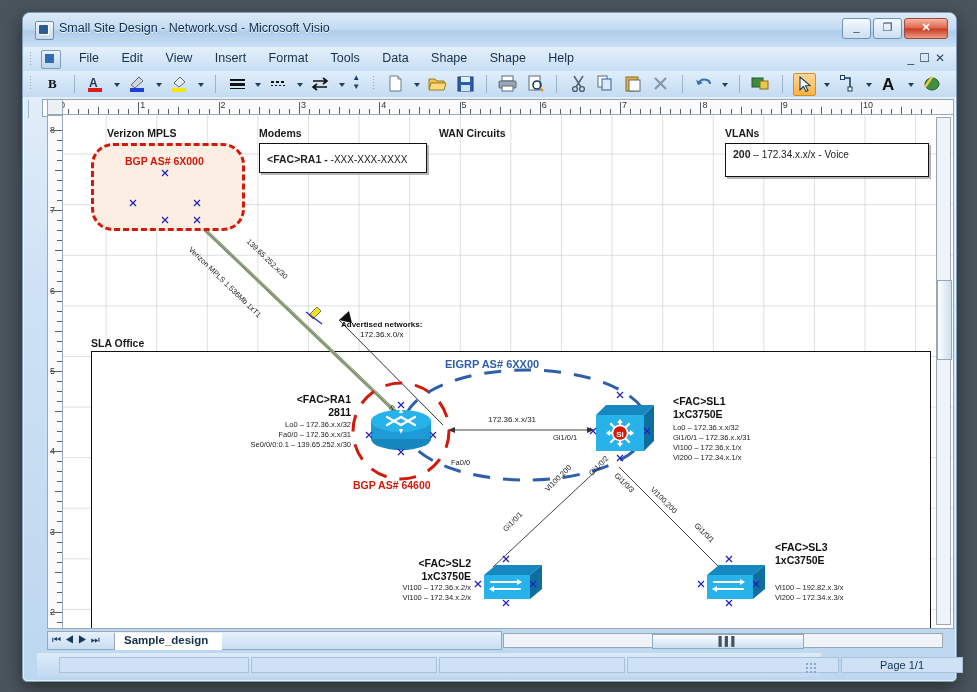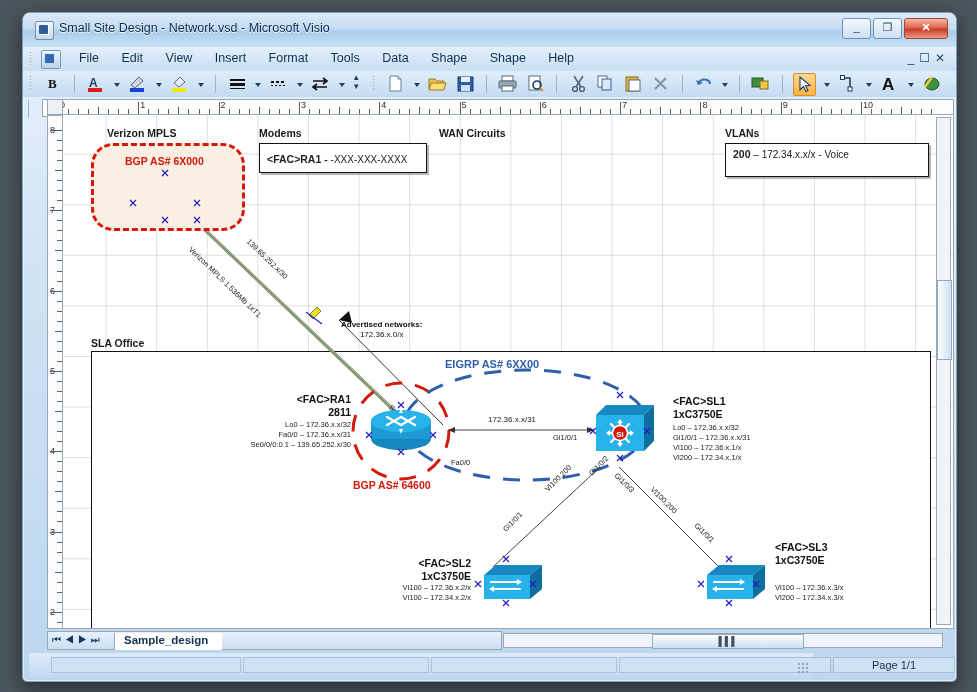--- a/index.html
+++ b/index.html
@@ -102,21 +102,21 @@
   .ilbl{position:absolute;font-size:7.5px;color:#222;white-space:nowrap;}
   .adv{position:absolute;font-size:8px;color:#111;text-align:center;white-space:nowrap;line-height:1.3;}
   .adv b{font-size:8px;}
 
   
   .tabbar{position:absolute;left:24px;bottom:31px;width:455px;height:19px;
        background:linear-gradient(180deg,#e7f1fb,#c9dff3);border:1px solid #9aa7b4;box-sizing:border-box;}
   .navbtns{position:absolute;left:4px;top:2px;font-size:10px;color:#16385c;letter-spacing:4px;}
   .ptab{position:absolute;left:66px;top:1px;height:17px;padding:1px 14px 0 9px;background:#fff;
        font-size:11.5px;font-weight:bold;color:#12304f;border-left:1px solid #9aa7b4;box-sizing:border-box;}
-  .statusbar{position:absolute;left:6px;bottom:4px;width:784px;height:24px;
+  .statusbar{position:absolute;left:14px;bottom:4px;width:784px;height:24px;
        background:linear-gradient(180deg,#dcebfa,#c2daf0);}
   .stcell{position:absolute;top:4px;height:16px;border:1px solid #a9c2da;background:#cfe2f5;box-sizing:border-box;
        font-size:11px;color:#11304e;text-align:center;line-height:14px;}
   .grip-c{position:absolute;right:4px;bottom:3px;width:12px;height:12px;
        background-image:radial-gradient(circle,#8aa9c6 40%,transparent 42%);background-size:4px 4px;}
 </style>
 </head>
 <body>
 
 <div id="app">
@@ -696,21 +696,21 @@
             <path d="M5 28 l6 6 M11 28 l-6 6"></path>
           <path d="M60 28 l6 6 M66 28 l-6 6"></path>
             <path d="M33 47 l6 6 M39 47 l-6 6"></path>
         </g>
       </svg>
       <div class="dev-name" style="left:712px;top:426px;">
         <div>&lt;FAC&gt;SL3</div>
         <div>1xC3750E</div>
       </div>
       <div class="mono-lbl" style="left:712px;top:468px;">
-        <div>Vl100 – 172.36.x.3/x</div>
+        <div>Vl100 – 192.82.x.3/x</div>
         <div>Vl200 – 172.34.x.3/x</div>
       </div>
       <div class="rot" style="left:636px;top:406px;transform:rotate(45deg);">Gi1/0/1</div>
       <div class="rot" style="left:592px;top:370px;transform:rotate(45deg);">Vl100,200</div>
     </div>
 
     <div class="vscroll">
       <div class="vthumb"></div>
     </div>
     <div class="hscroll">

